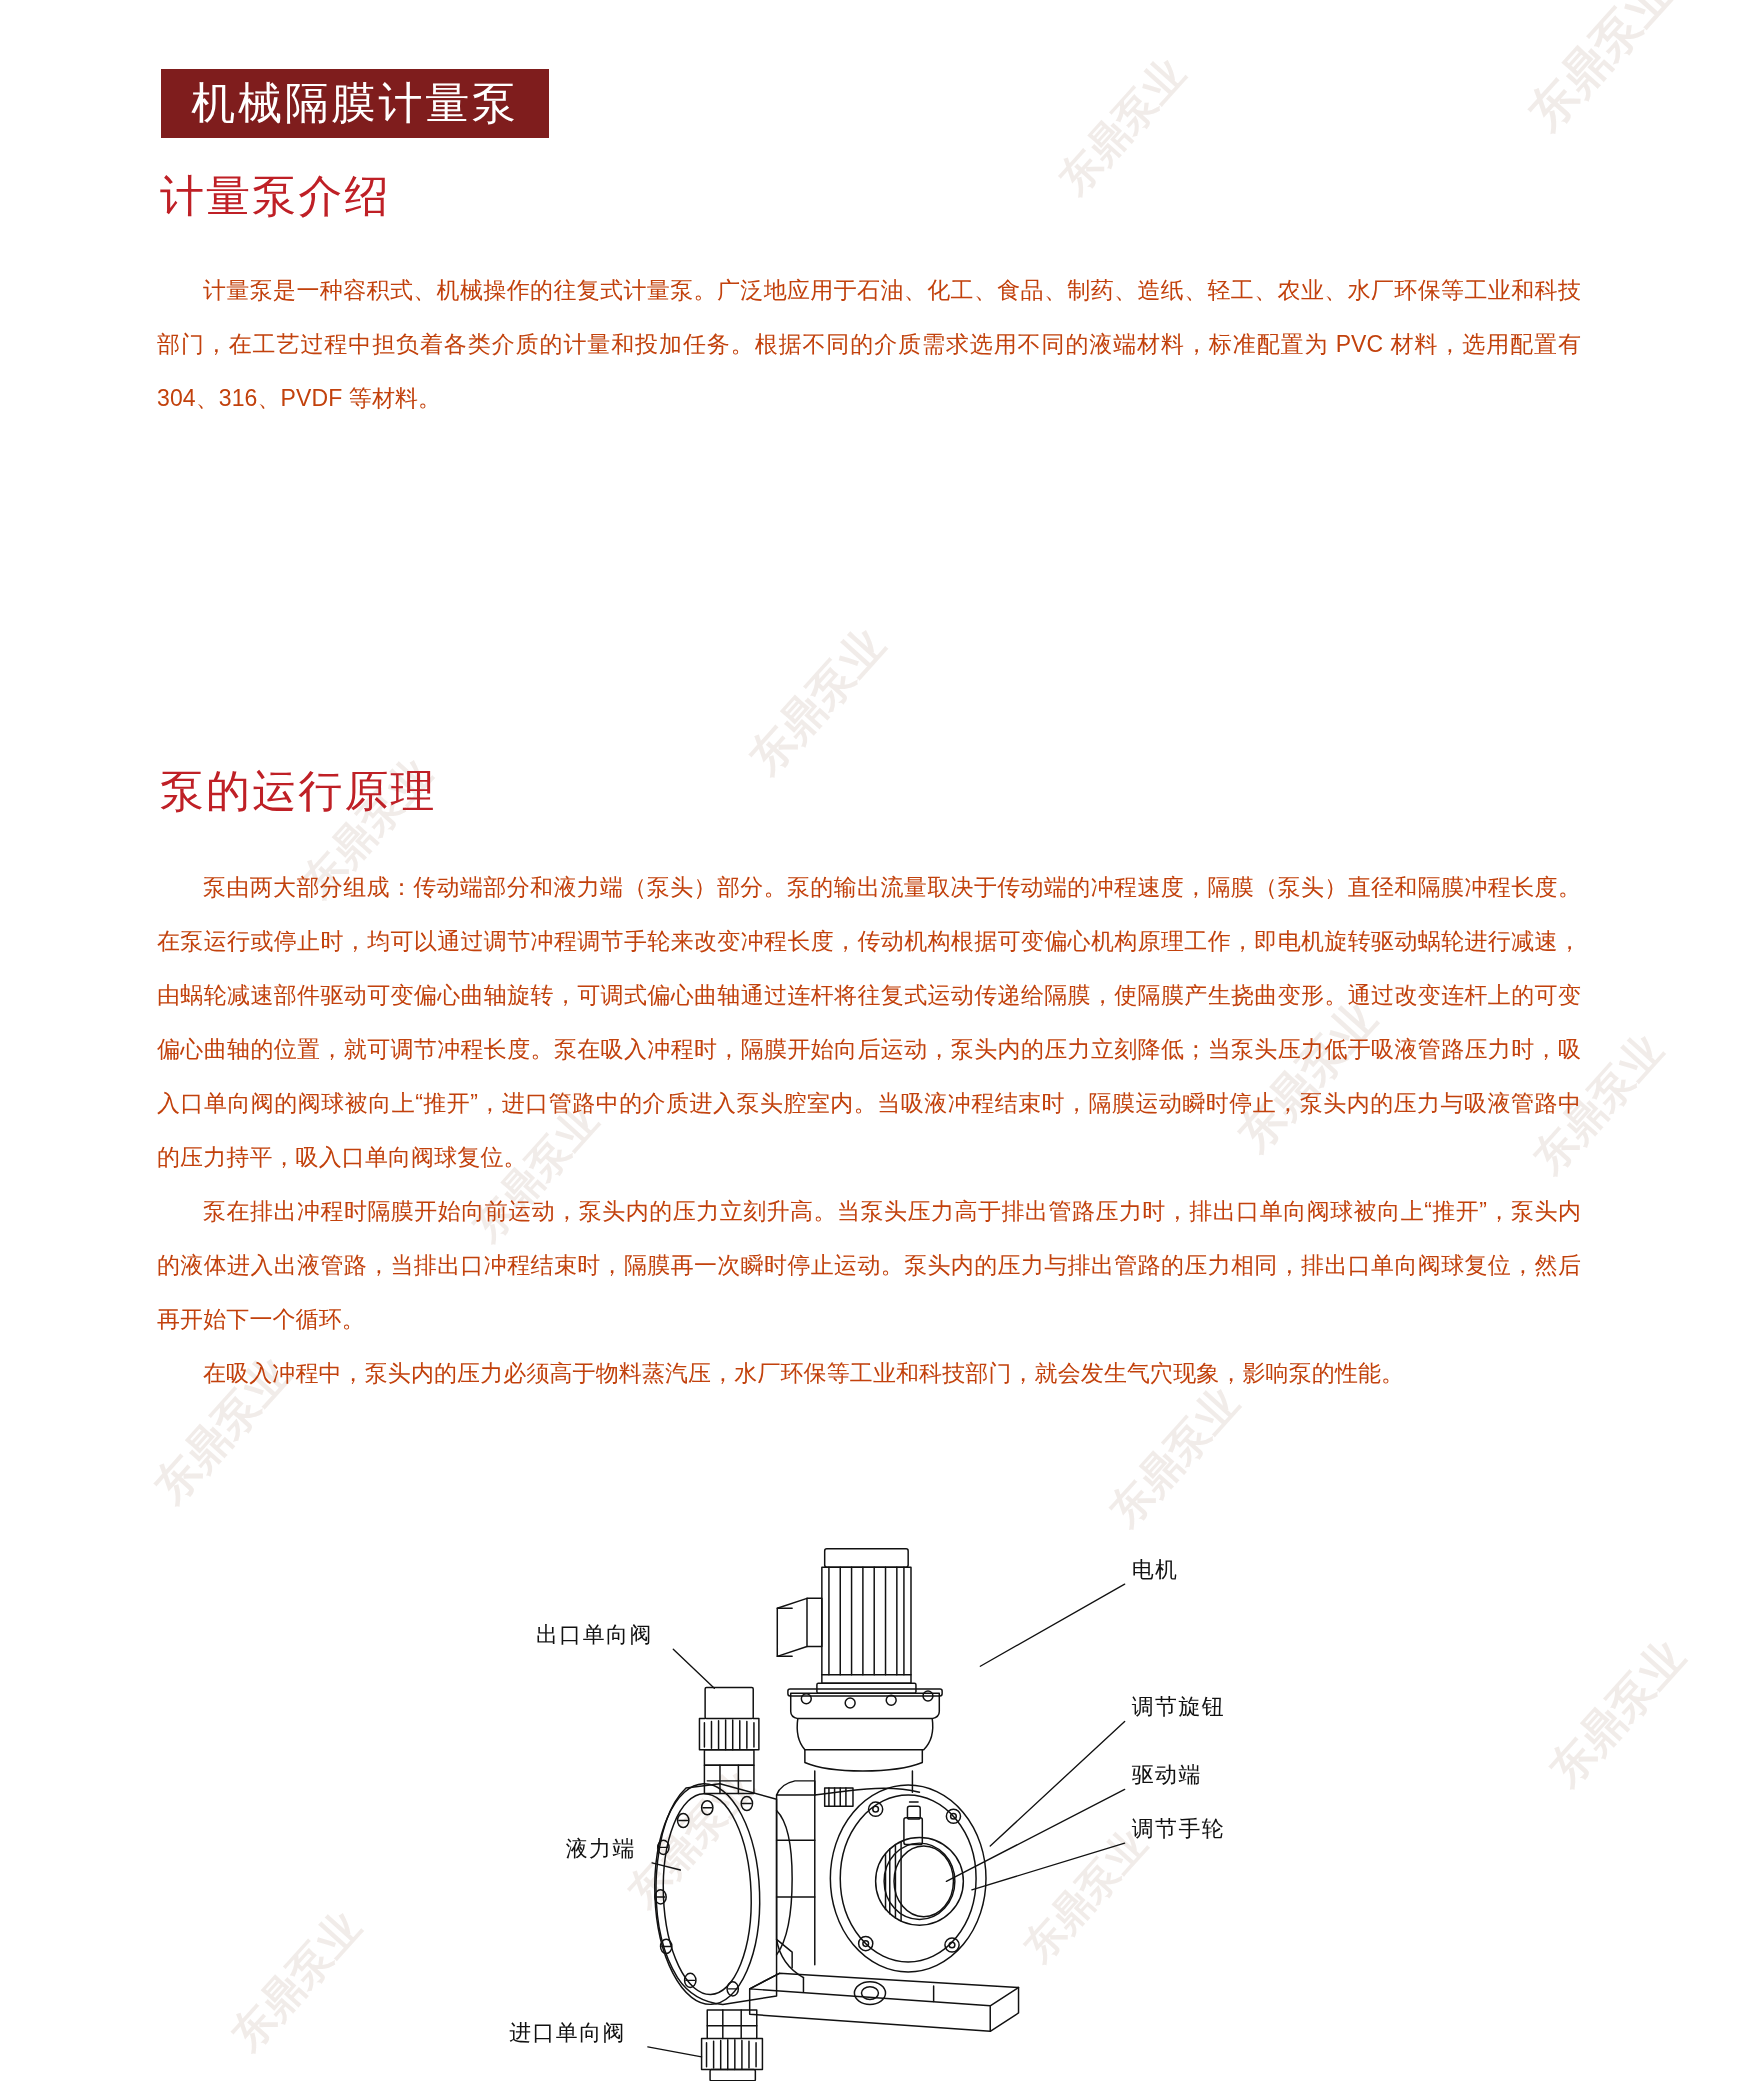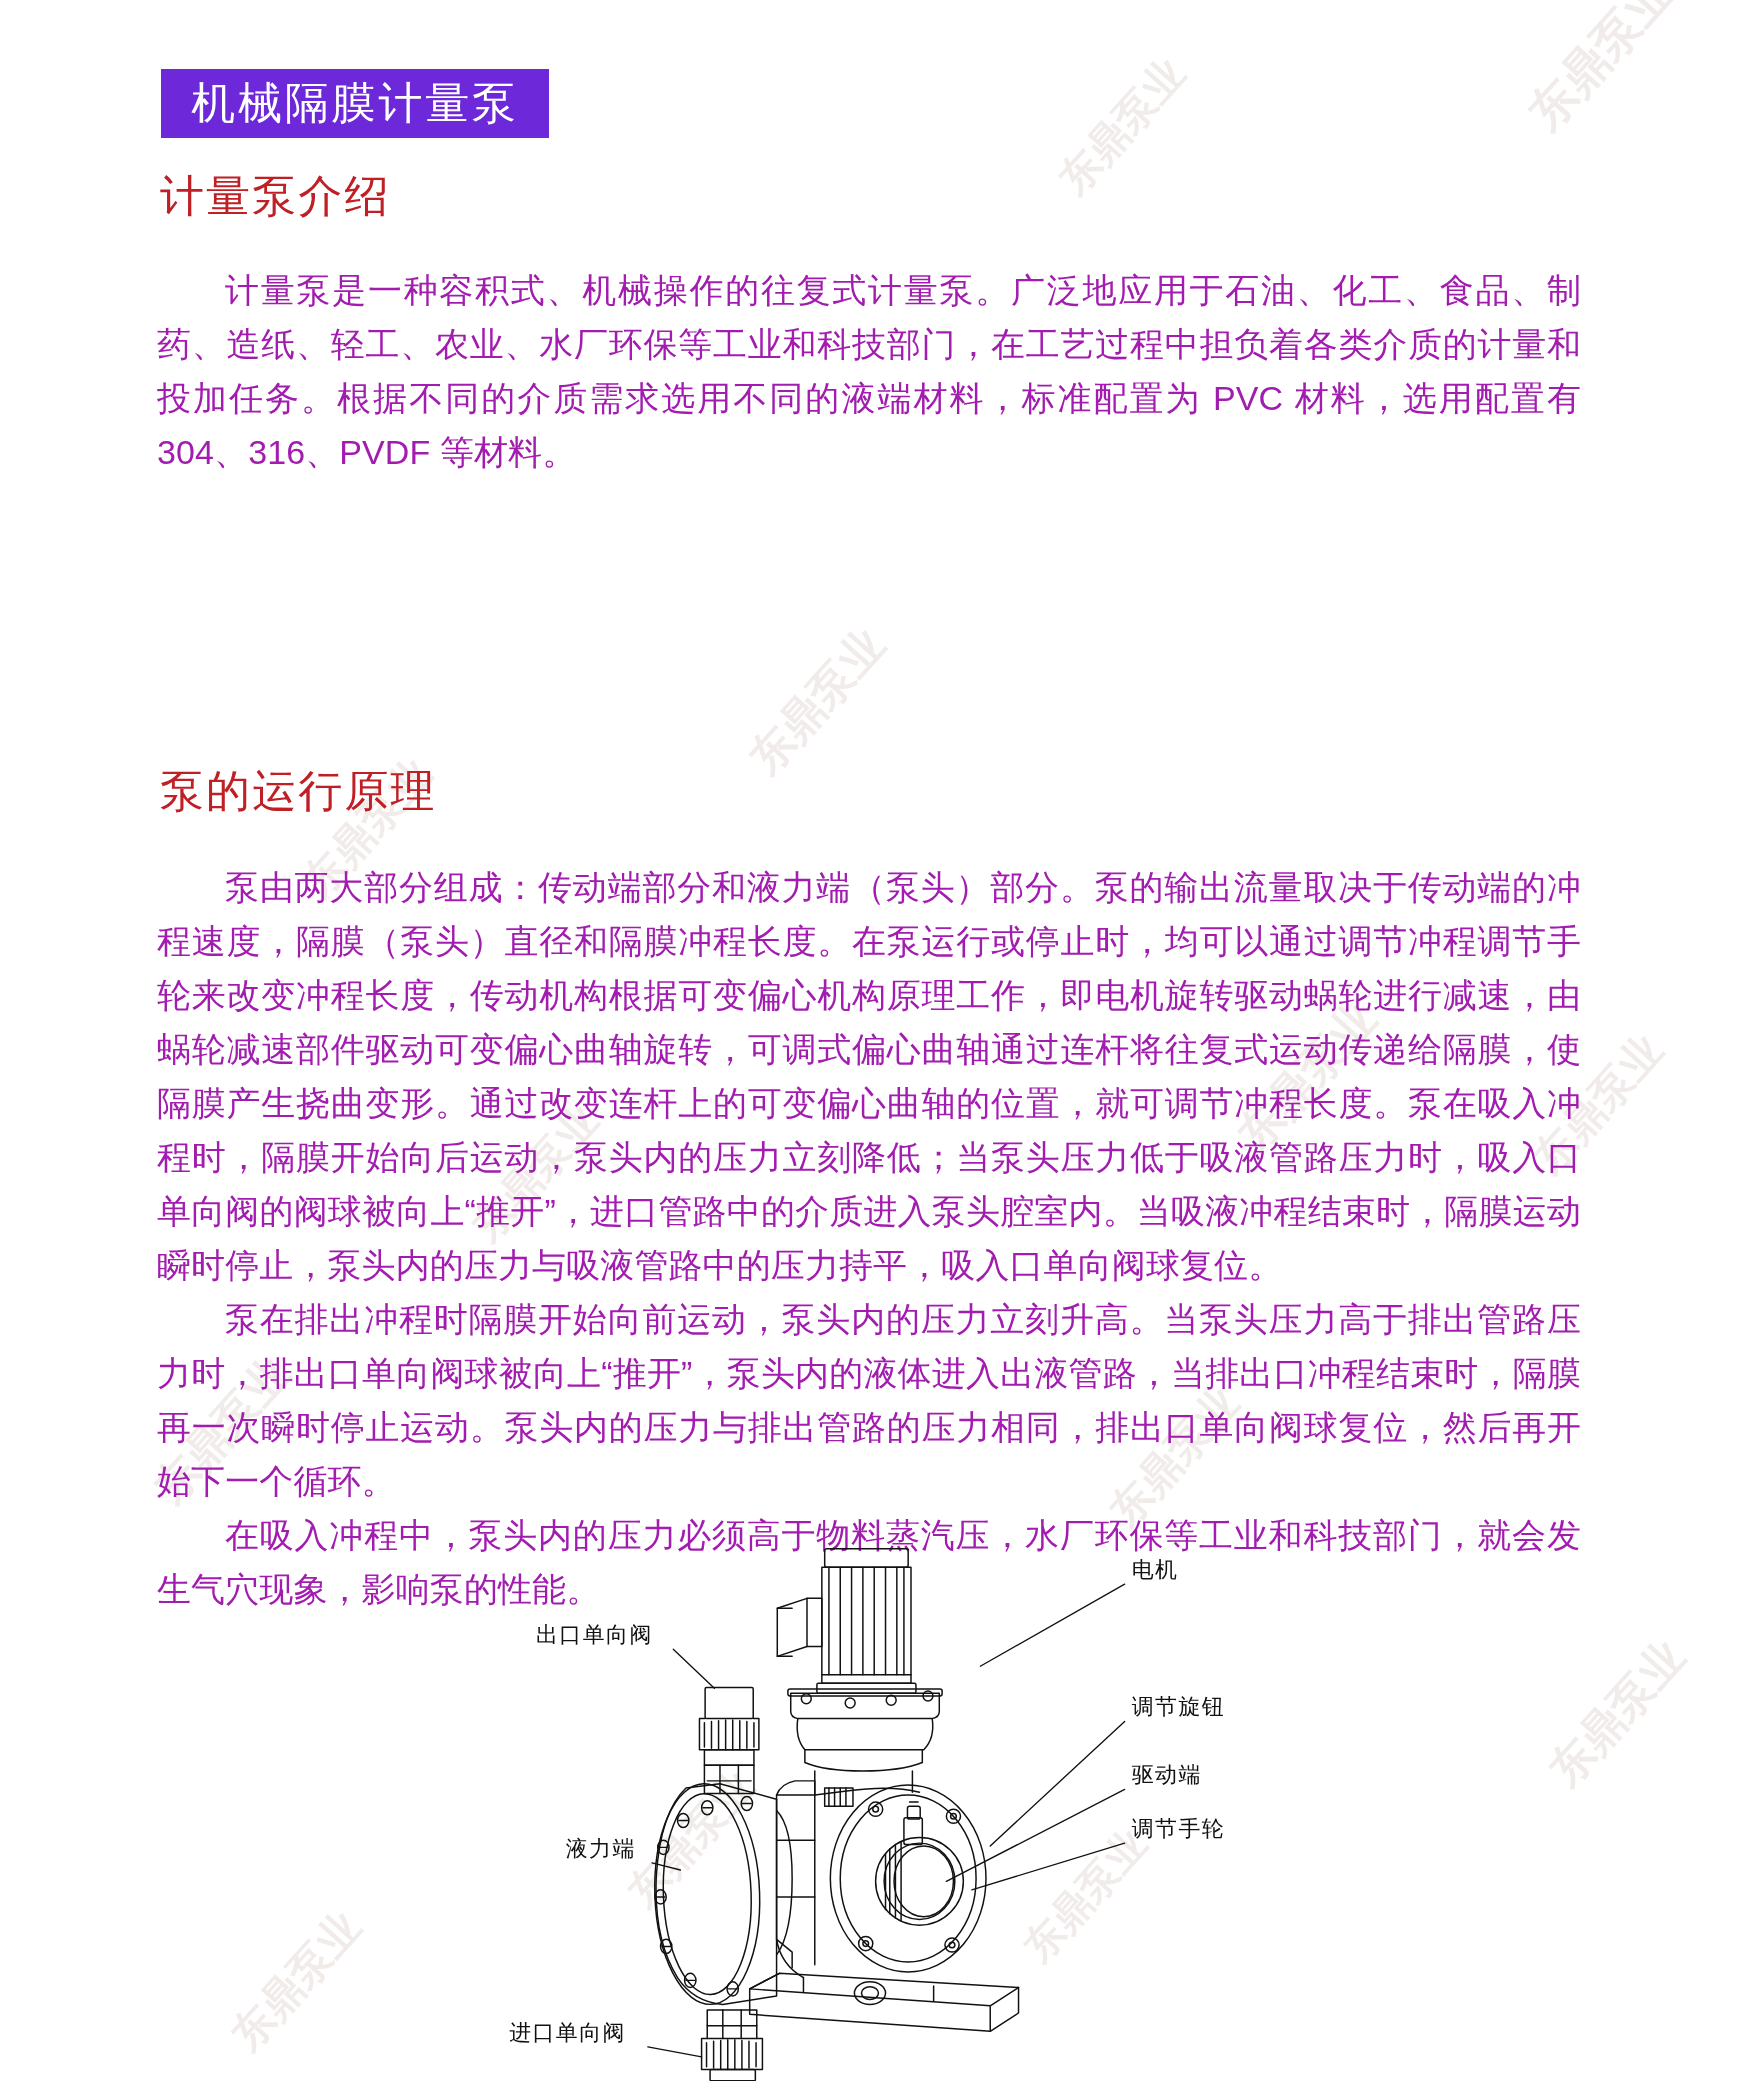--- a/index.html
+++ b/index.html
@@ -39,21 +39,21 @@
     padding: 0;
   }
 
   
   .title-banner {
     position: absolute;
     left: 161px;
     top: 69px;
     width: 388px;
     height: 69px;
-    background: #6d28d9;
+    background: #7f1d1d;
     display: flex;
     align-items: center;
     justify-content: center;
   }
   .title-banner .title-text {
     color: #ffffff;
     font-family: "Liberation Serif", "DejaVu Serif", serif;
     font-size: 44px;
     letter-spacing: 2.8px;
     line-height: 1;
@@ -70,23 +70,23 @@
     white-space: nowrap;
   }
   #heading-intro { left: 160px; top: 173px; text-align: right; }
   #heading-principle { left: 160px; top: 768px; }
 
   
   .body-block {
     position: absolute;
     left: 157px;
     width: 1424px;
-    font-size: 34px;
+    font-size: 23px;
     line-height: 54px;
-    color: #a21caf;
+    color: #c2410c;
     text-align: justify;
     text-justify: inter-ideograph;
     letter-spacing: 0.1px;
   }
   .body-block p {
     margin: 0;
     text-indent: 2em;
   }
   #intro-body { top: 263px; }
   #principle-body { top: 860px; }

